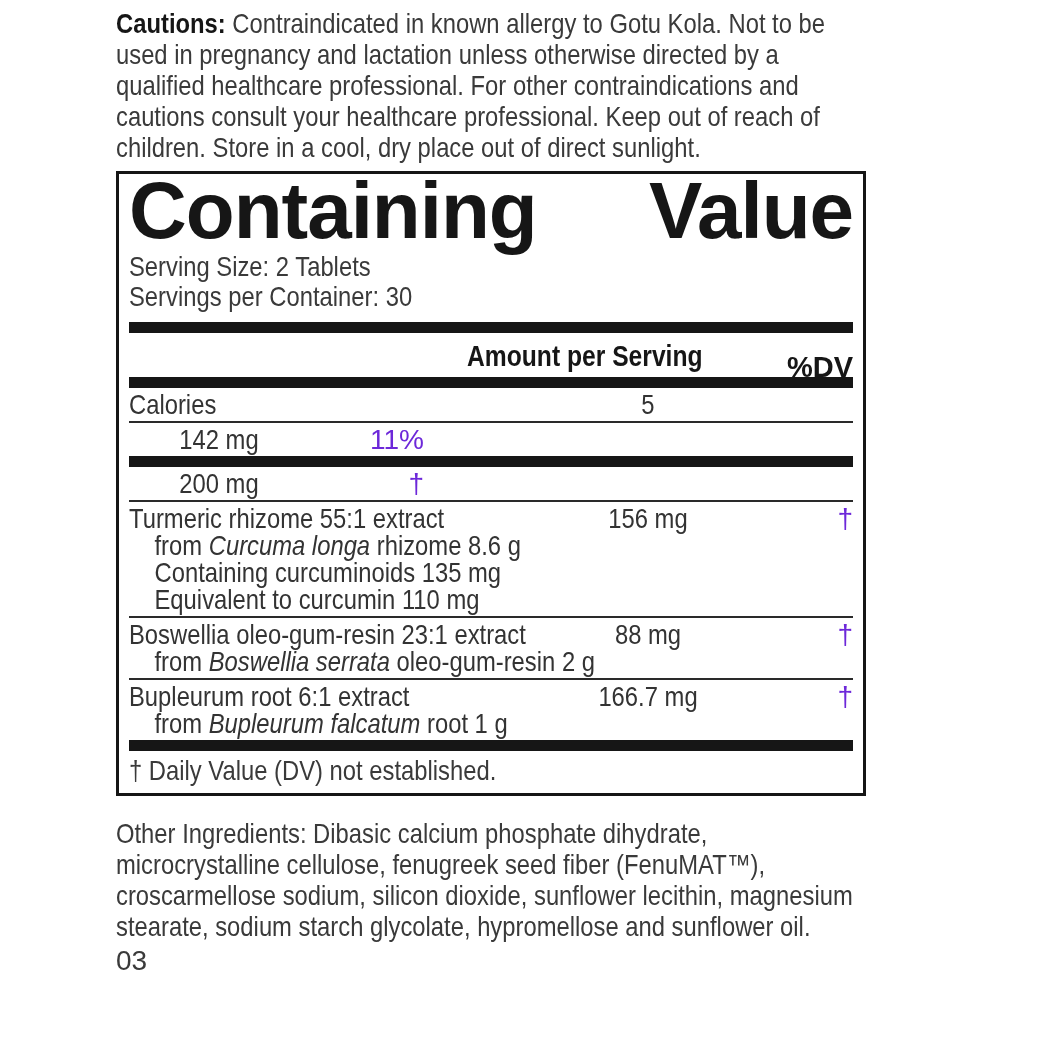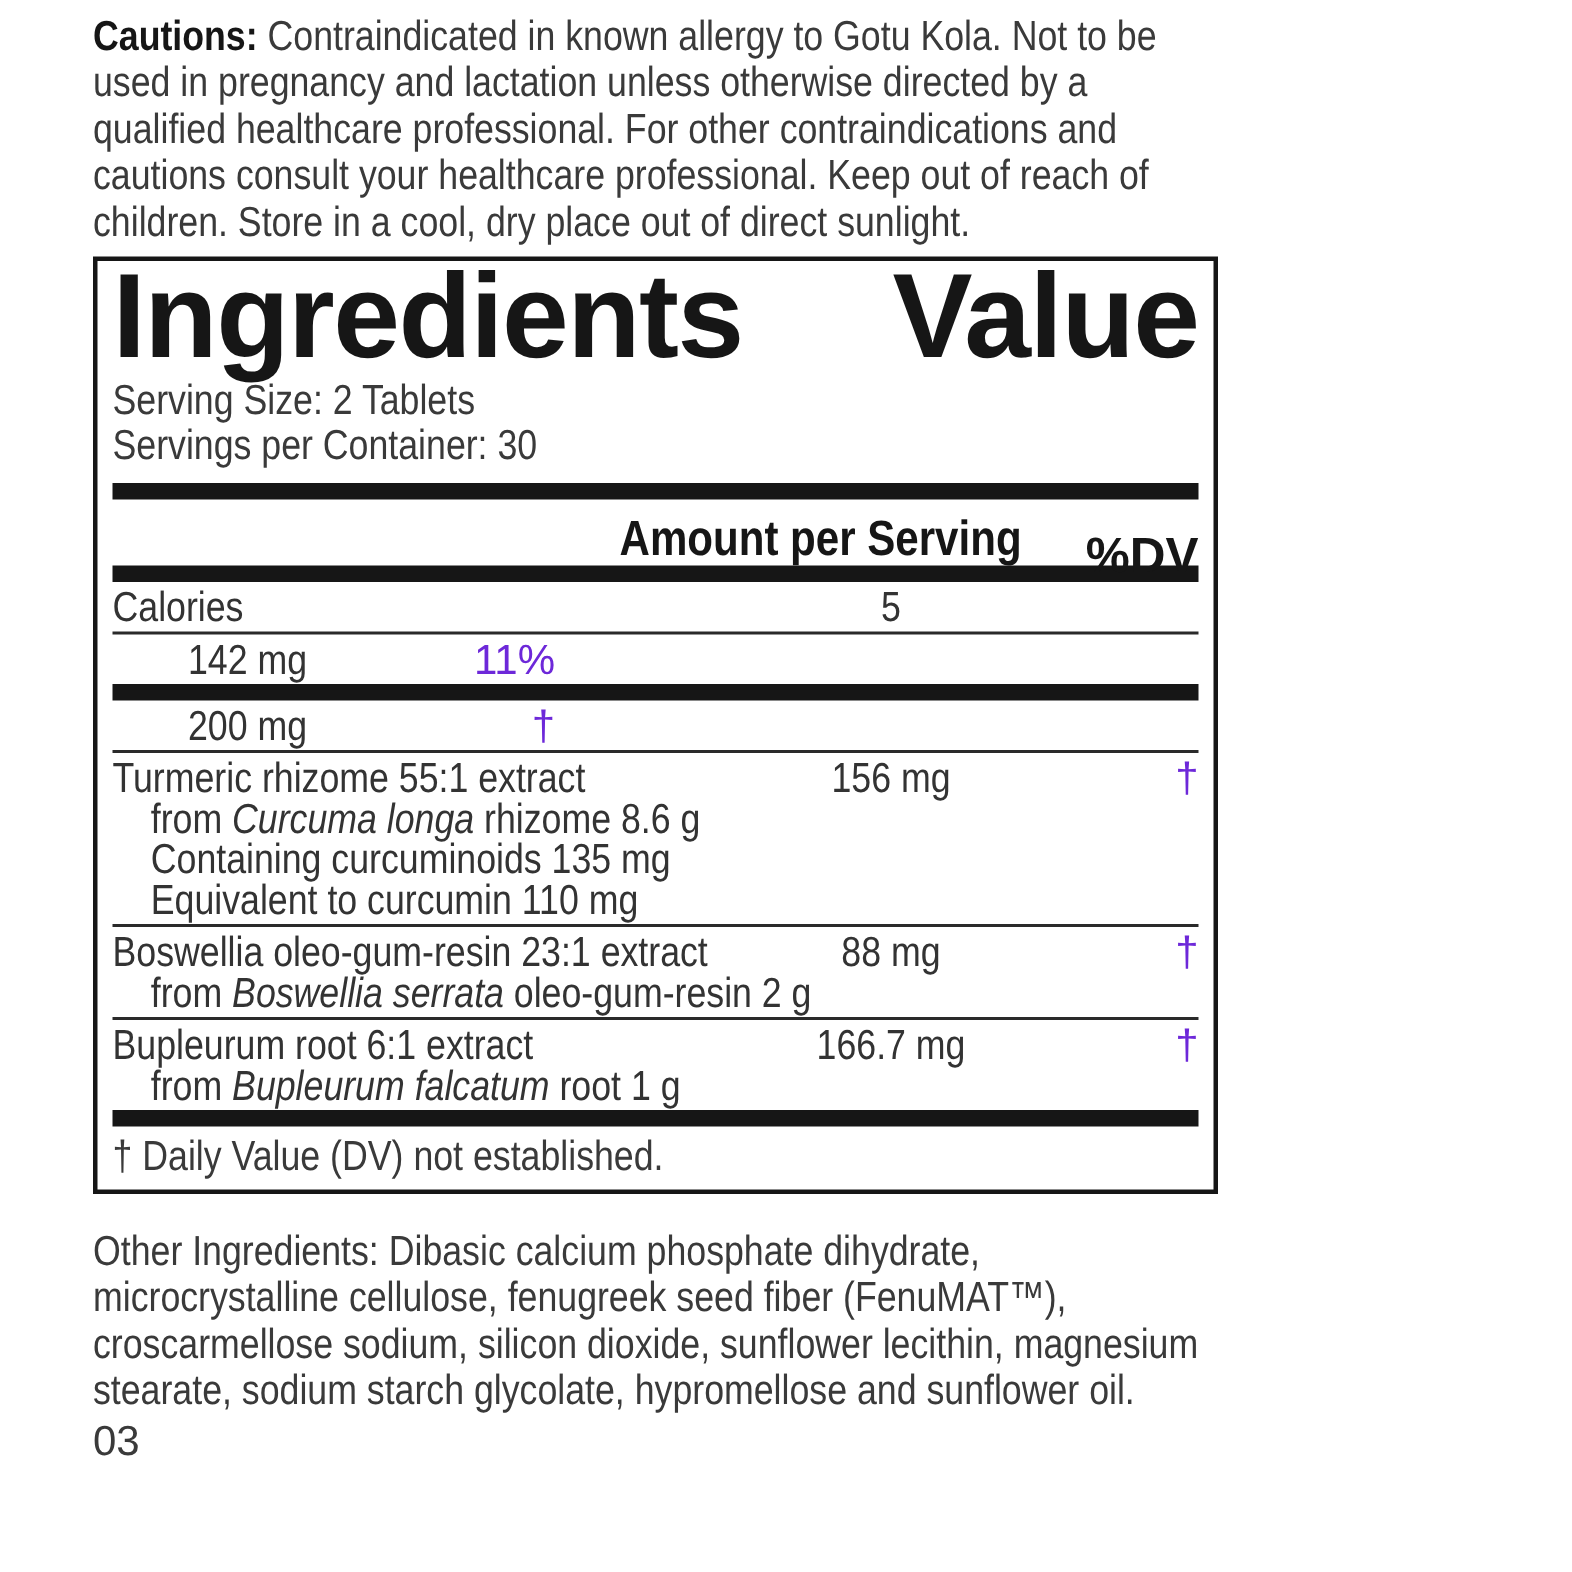--- a/index.html
+++ b/index.html
@@ -3,21 +3,21 @@
 <meta charset="utf-8">
 <style>
   * { box-sizing: border-box; }
   html, body { margin: 0; padding: 0; }
   body {
     width: 1048px; height: 1048px; overflow: hidden;
     background: #ffffff;
     color: #3a3a3a;
     font-family: "Liberation Sans", "DejaVu Sans", sans-serif;
   }
-  .page { padding: 8px 0 0 62px; }
+  .page { padding: 8px 0 0 116px; }
 
   
   .para {
     margin: 0;
     width: 872px;
     font-size: 28px;
     line-height: 31px;
     transform: scaleX(0.85);
     transform-origin: left top;
   }
@@ -50,21 +50,21 @@
     transform-origin: left center;
   }
   .bar { height: 11px; background: #161616; }
   .bar.first { margin-top: 10px; }
   .hdr {
     position: relative;
     height: 40px;
     margin-bottom: 4px;
     font-weight: bold;
     color: #161616;
-    font-size: 33px;
+    font-size: 29px;
   }
   .hdr-amt {
     position: absolute; left: 338px; top: 7px;
     white-space: nowrap;
     transform: scaleX(0.85);
     transform-origin: left top;
   }
   .hdr-dv { position: absolute; right: 0; top: 18px; }
 
   .frow { display: flex; align-items: flex-start; padding: 3px 0; }
@@ -106,21 +106,21 @@
 </head>
 <body>
 
 <div class="page">
 
   <p class="para"><b>Cautions:</b><span> Contraindicated in known allergy to Gotu Kola. Not to be used in pregnancy and lactation unless otherwise directed by a qualified healthcare professional. For other contraindications and cautions consult your healthcare professional. Keep out of reach of children. Store in a cool, dry place out of direct sunlight.</span></p>
 
   <div class="sf-box">
 
     <div class="sf-title">
-      <span>Ingredients</span>
+      <span>Containing</span>
       <span>Value</span>
     </div>
 
     <div class="serving">Serving Size: 2 Tablets</div>
     <div class="serving">Servings per Container: 30</div>
 
     <div class="bar first"></div>
 
     <div class="hdr">
       <span class="hdr-amt">Amount per Serving</span>

